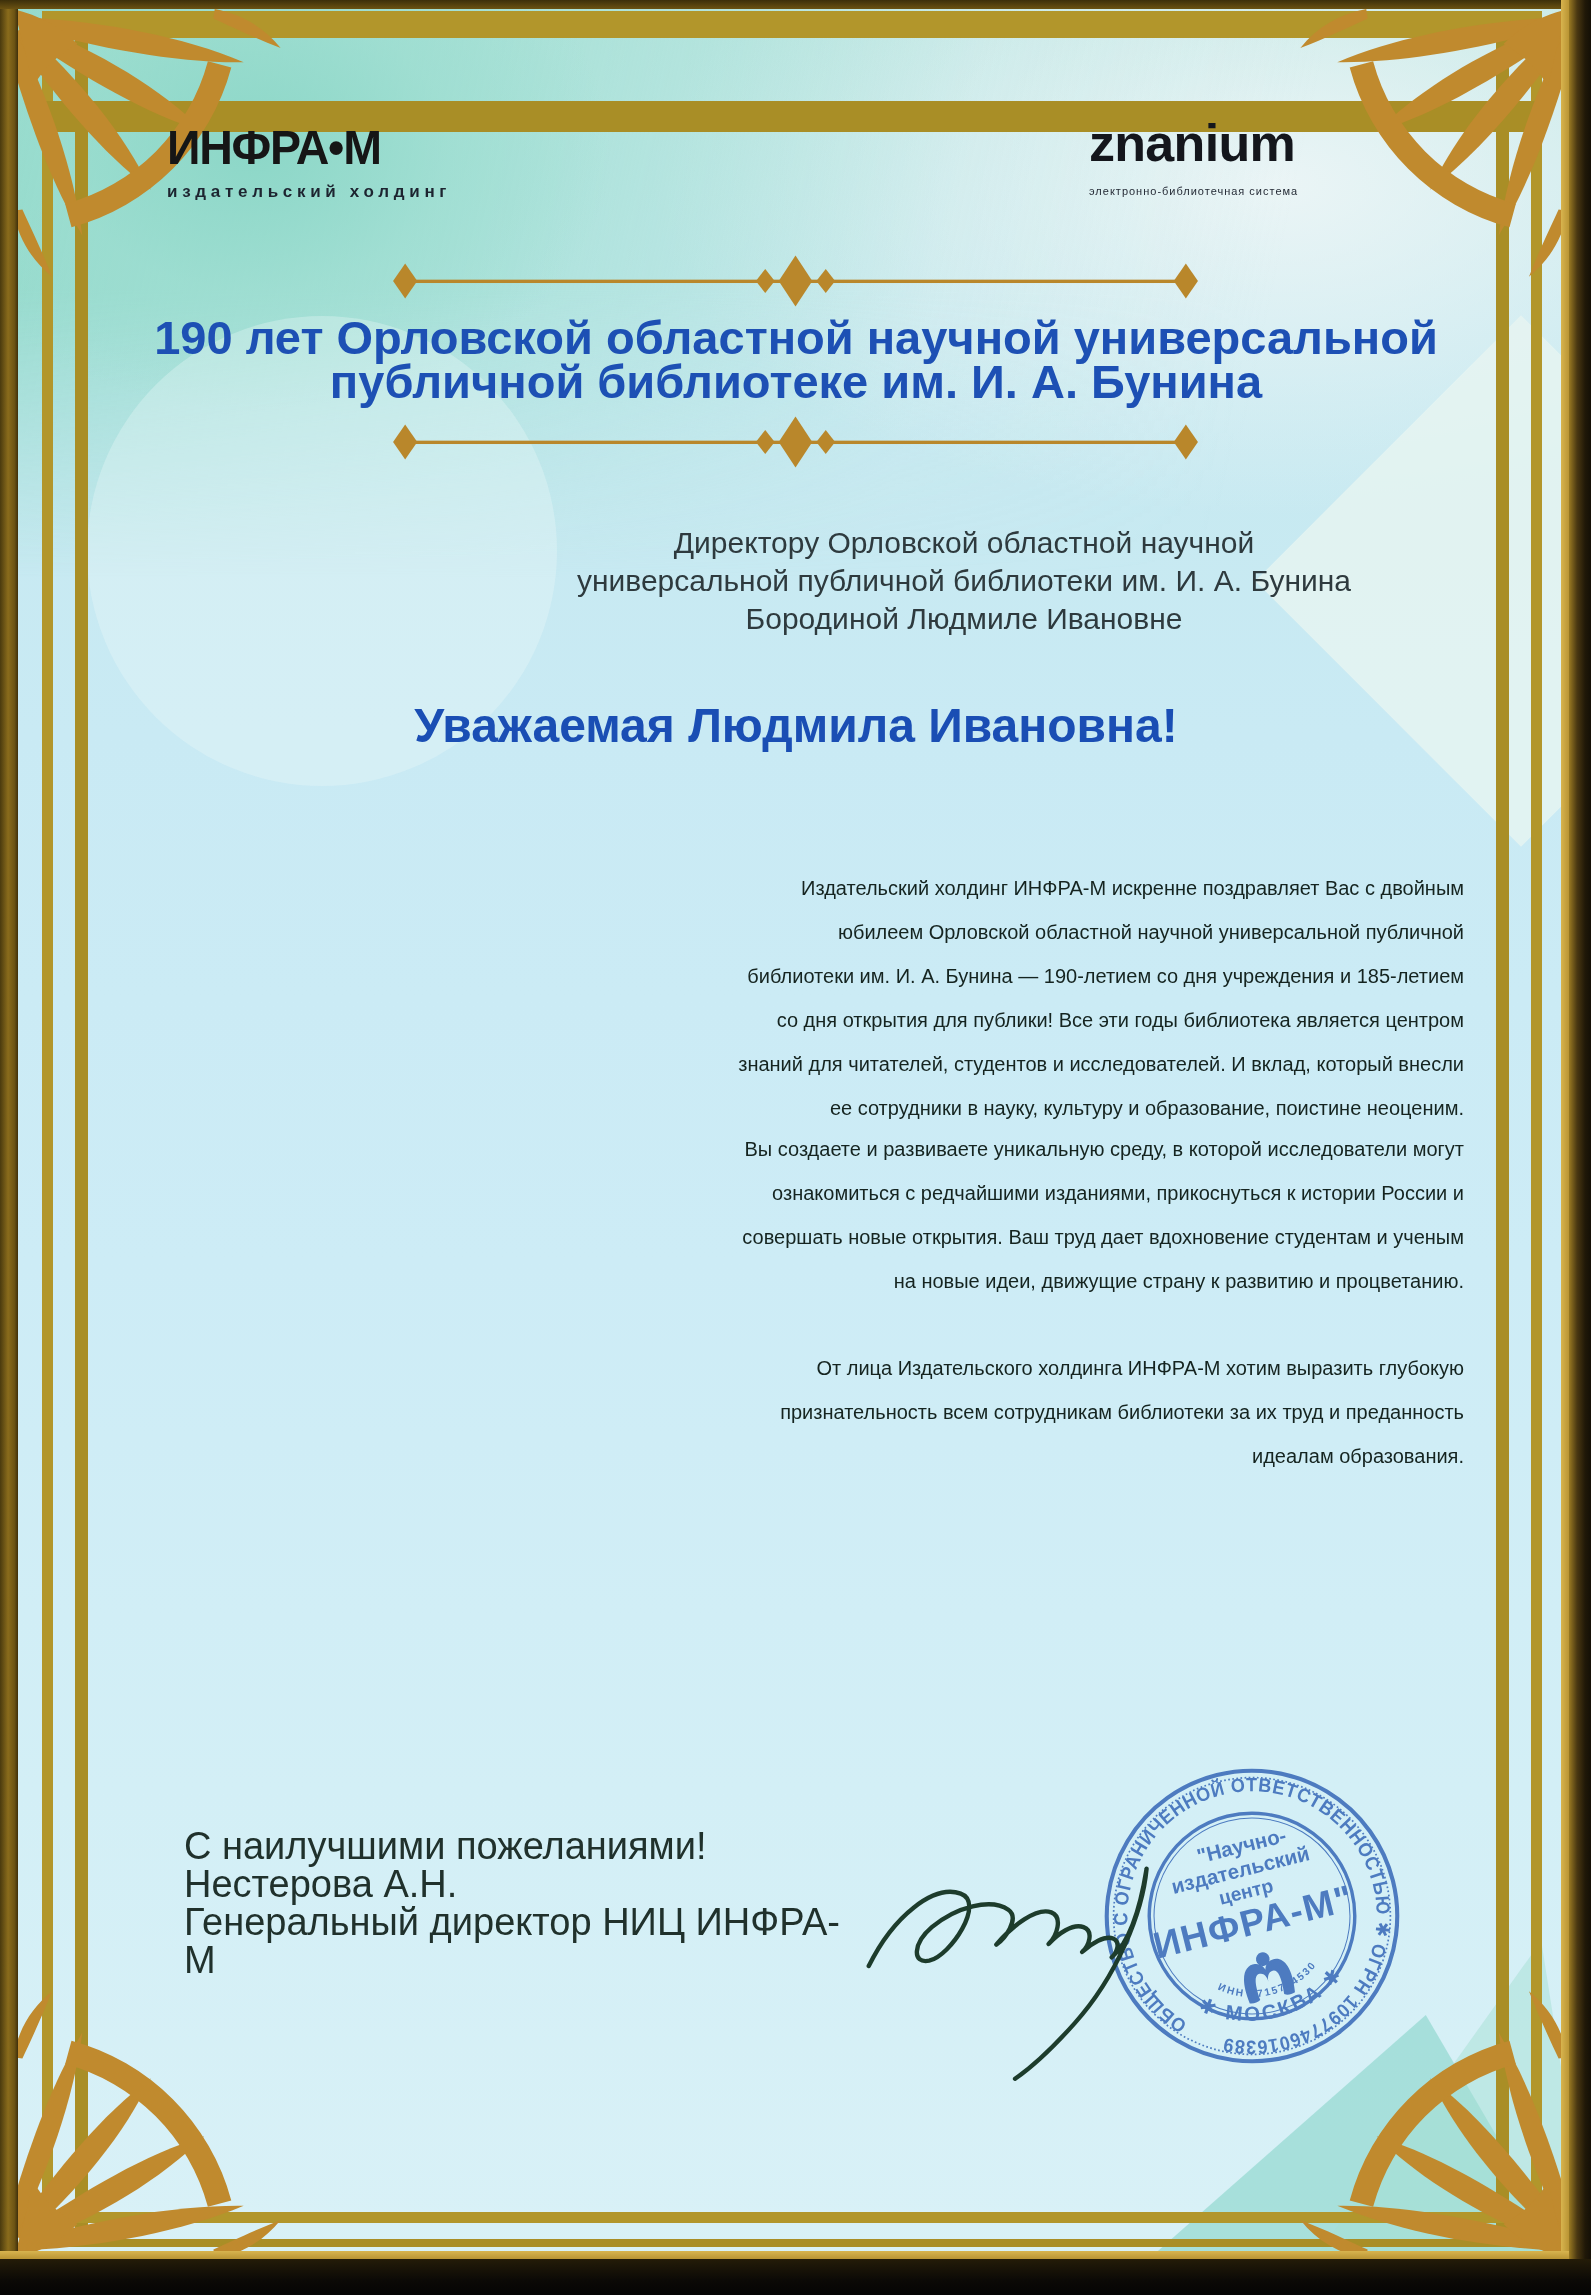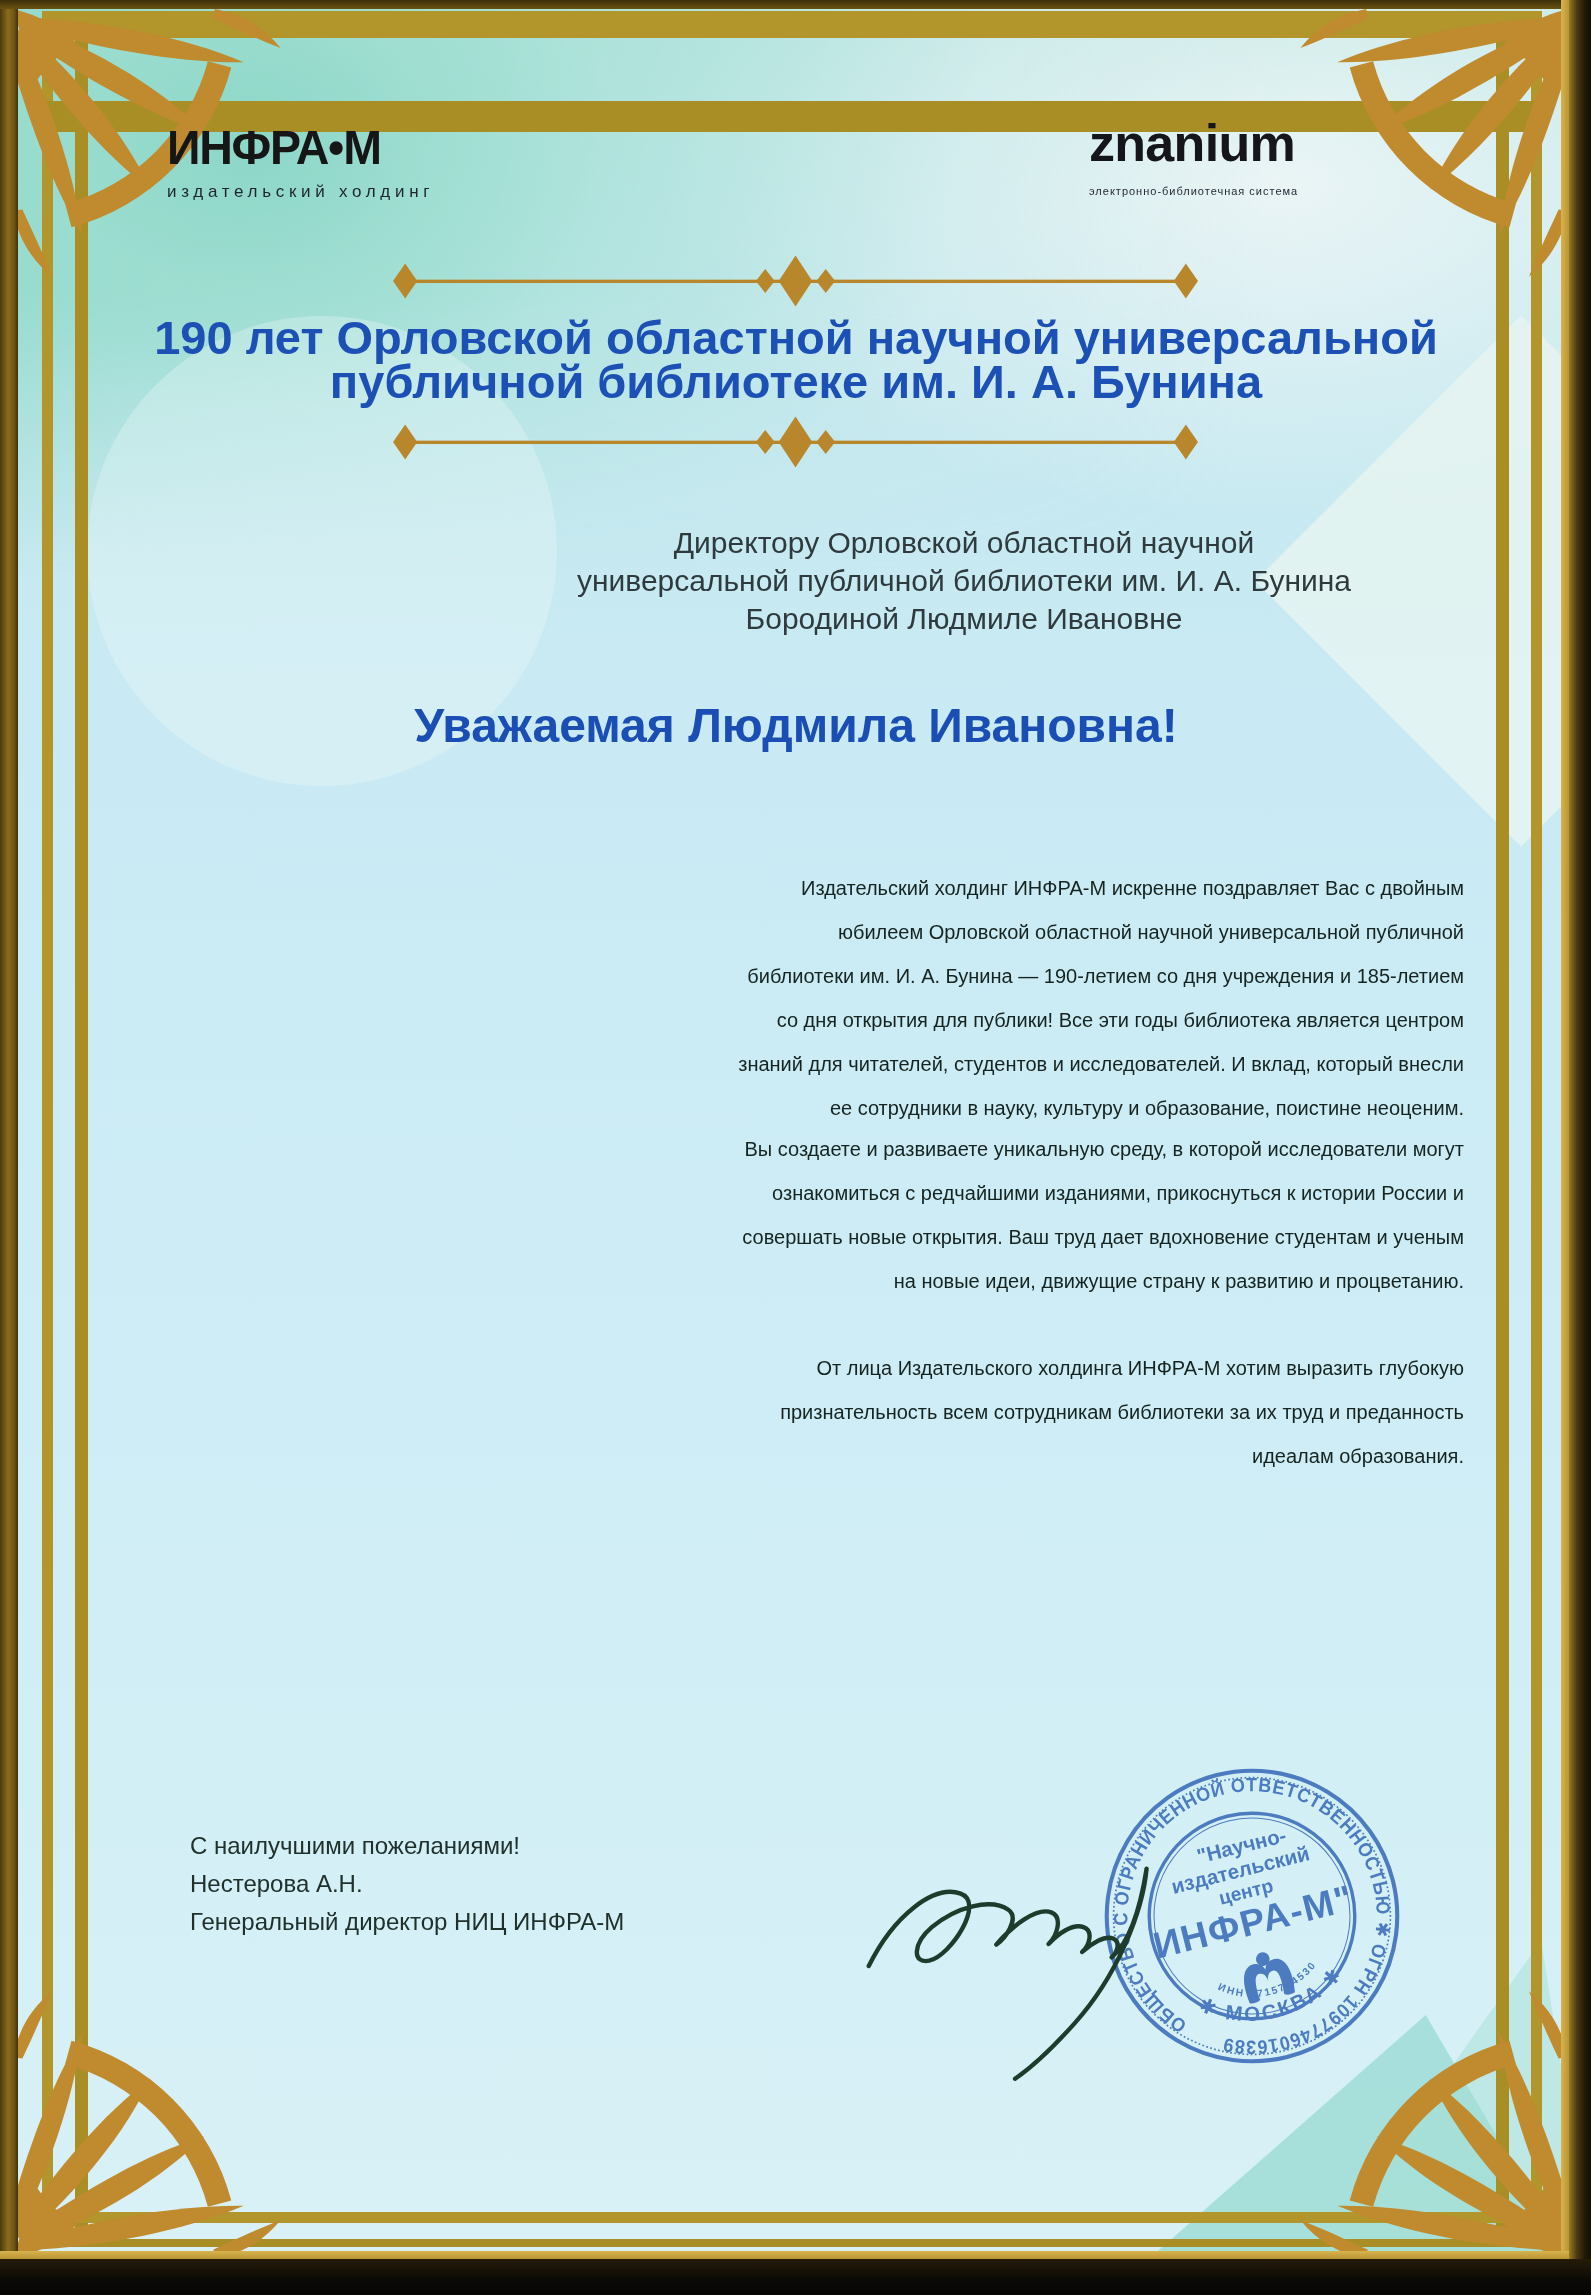--- a/index.html
+++ b/index.html
@@ -43,35 +43,35 @@
   .sh2b{left:42px;top:2239px;width:1500px;height:8px;background:#a98e26;}
   
   .corner{width:269px;height:269px;}
   .corner.tl{left:13.4px;top:9.4px;}
   .corner.tr{right:24px;top:9.4px;transform:scaleX(-1);}
   .corner.bl{left:13.4px;bottom:36px;transform:scaleY(-1);}
   .corner.br{right:24px;bottom:36px;transform:scale(-1,-1);}
   
   .infra{left:167px;top:120px;color:#161616;}
   .infra .t{font-size:48px;font-weight:900;letter-spacing:-1.3px;transform:scaleX(.97);transform-origin:left;}
-  .infra .s{font-size:17px;font-weight:400;letter-spacing:4.7px;margin-top:6.7px;color:#1d2430;}
+  .infra .s{font-size:17px;font-weight:700;letter-spacing:4.7px;margin-top:6.7px;color:#1d2430;}
   .znanium{left:1089px;top:113px;color:#14161c;}
   .znanium .t{font-size:52px;font-weight:800;letter-spacing:-0.7px;}
   .znanium .s{font-size:11px;font-weight:500;letter-spacing:1px;margin-top:12px;color:#252b36;}
   
   .divider{left:385px;width:821px;height:54px;}
   .d1{top:254px;} .d2{top:415px;}
   
   .prelines{white-space:pre-line;}
   .banner{left:0;top:316px;width:100%;text-align:center;font-size:47px;line-height:44px;font-weight:800;color:#1d50b4;}
   .addressee{right:158px;top:524px;width:940px;text-align:center;font-size:30px;line-height:38px;font-weight:500;color:#2e3a3e;}
   .salutation{left:0;top:698px;width:100%;text-align:center;font-size:48px;font-weight:800;color:#1a4eb4;}
   .para{left:128px;width:1336px;text-align:right;font-size:20px;line-height:44px;font-weight:400;color:#152420;}
   .p1{top:866px;} .p2{top:1127px;} .p3{top:1310px;margin-top:36px;} .p4{top:1459px;}
-  .sigblock{left:190px;top:1827px;width:672px;text-align:left;font-size:24px;line-height:38px;font-weight:500;color:#20312c;}
+  .sigblock{left:184px;top:1827px;width:672px;text-align:left;font-size:38px;line-height:38px;font-weight:500;color:#20312c;}
   
   .stamp{left:1091px;top:1755px;width:322px;height:322px;transform:rotate(-14deg);opacity:.92;}
   .handsig{left:843px;top:1805px;width:383px;height:302px;}
 </style>
 </head>
 <body>
 
 <div class="page">
 
   <div class="abs mint-band"></div>

